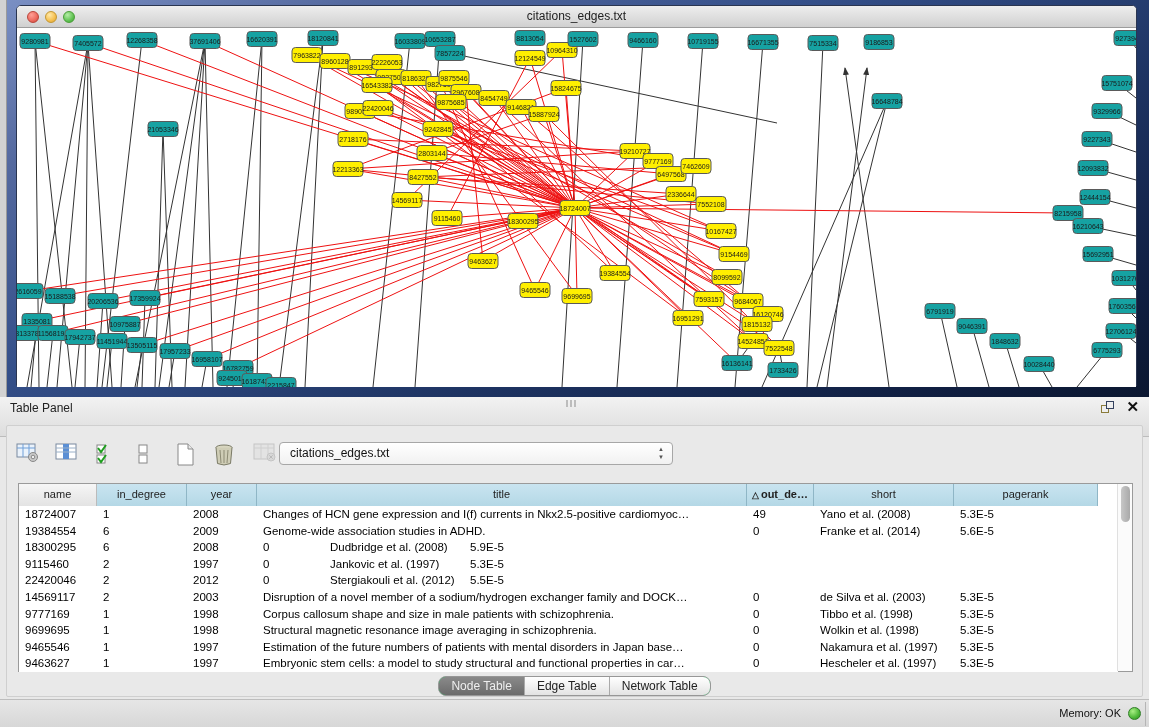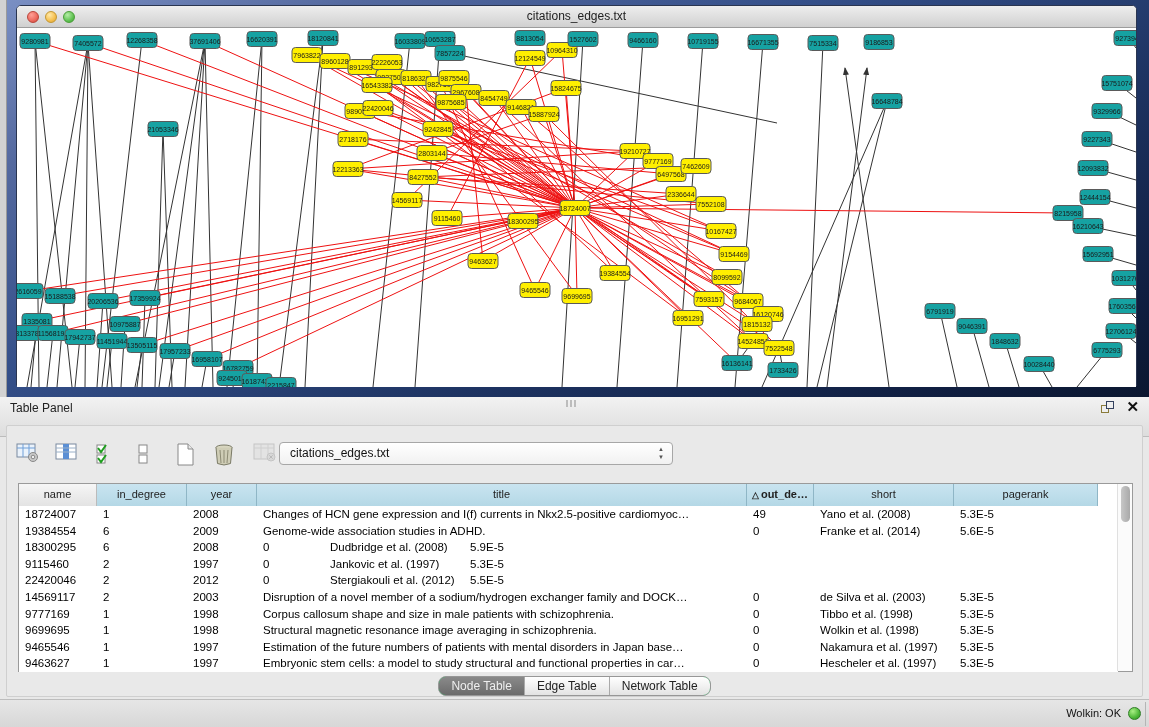--- a/index.html
+++ b/index.html
@@ -664,18 +664,18 @@
       <div id="tabs">
         <span class="seg">
             <span class="tab active">Node Table</span>
             <span class="tab">Edge Table</span>
             <span class="tab">Network Table</span>
           </span>
       </div>
     </div>
 
     <div id="statusbar">
-      <span id="mem">Wolkin: OK</span>
+      <span id="mem">Memory: OK</span>
       <span id="memdot"></span>
       <span id="status-sep"></span>
     </div>
   </div>
 </div>
 
 </body></html>

